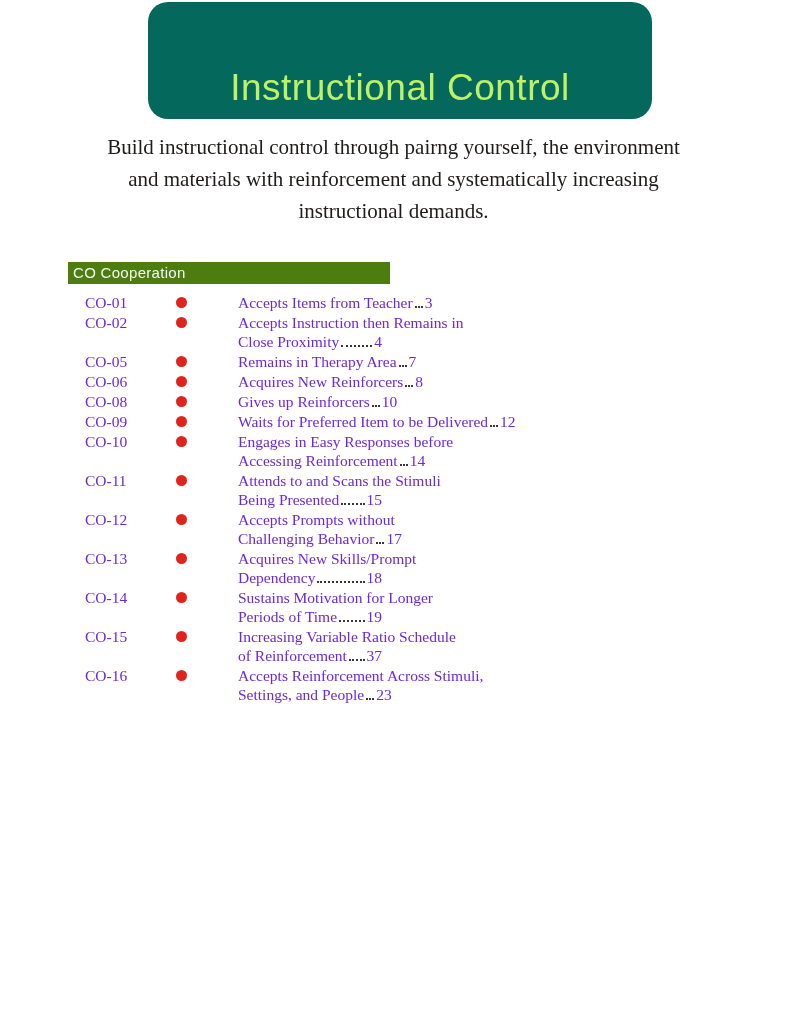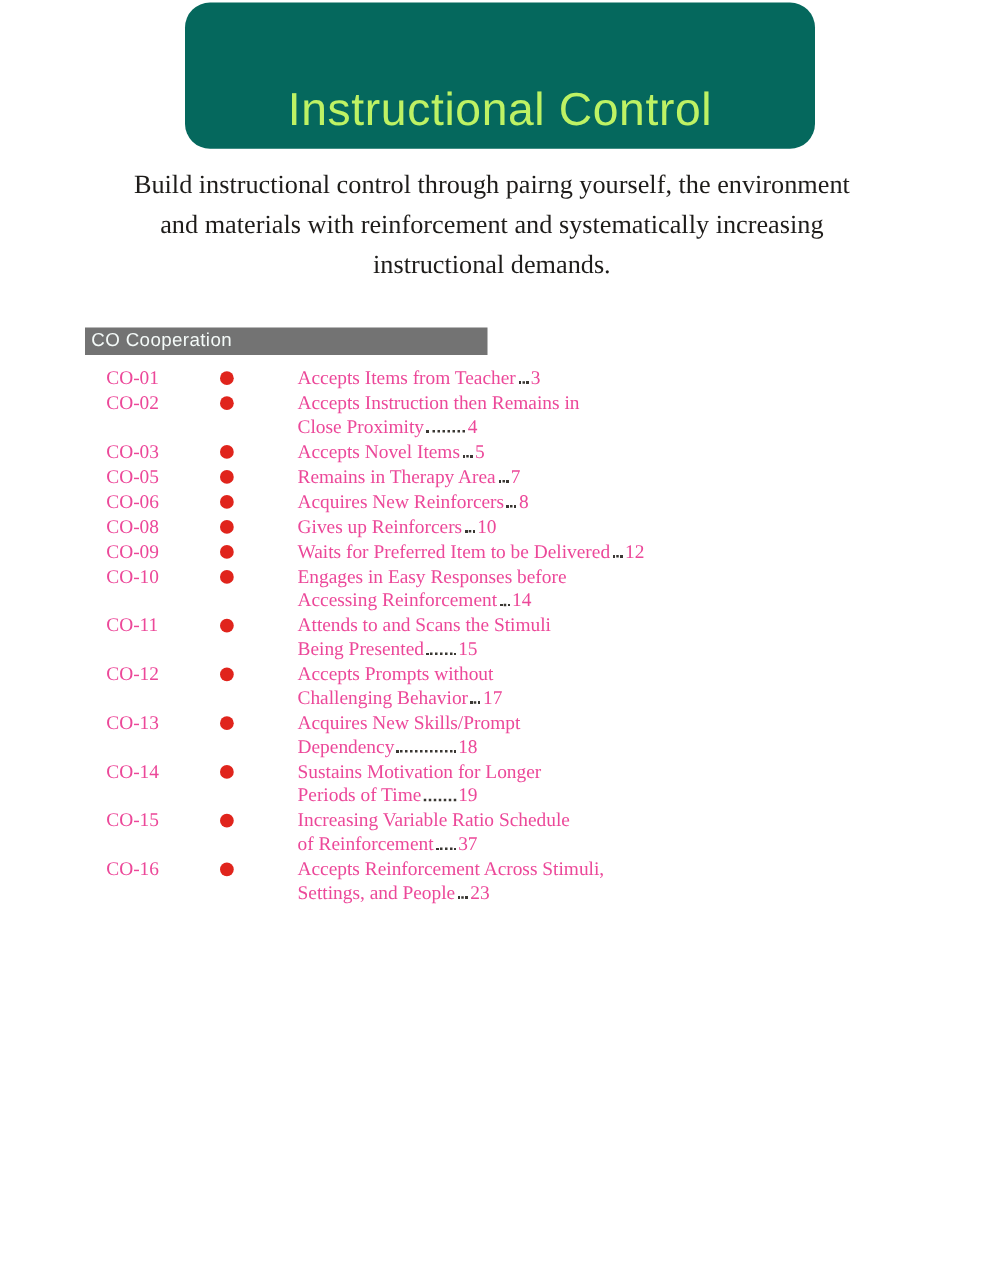--- a/index.html
+++ b/index.html
@@ -56,41 +56,41 @@
   }
 
   
   .toc {
     position: absolute;
     left: 68px;
     top: 262px;
     width: 322px;
   }
   .toc-header {
-    background: #737373;
+    background: #4d7c0f;
     height: 22px;
     line-height: 22px;
     padding-left: 5px;
     box-sizing: border-box;
     font-family: "Liberation Sans", sans-serif;
     font-size: 15px;
     color: #F4FAF8;
     letter-spacing: 0.3px;
   }
   .toc-list {
     margin-top: 9px;
     padding-left: 17px;
     padding-right: 8px;
   }
   .toc-row {
     display: flex;
     align-items: flex-start;
     font-size: 15.5px;
     line-height: 19px;
-    color: #ec4899;
+    color: #6d28d9;
     margin-bottom: 1px;
     gap: 45px;
   }
   .toc-code {
     width: 45px;
     flex-shrink: 0;
   }
   .toc-bullet {
     width: 11px;
     height: 11px;
@@ -158,31 +158,20 @@
               <span class="toc-text">Accepts Instruction then Remains in</span>
             </div>
             <div class="toc-line">
               <span class="toc-text">Close Proximity</span>
               <span class="leader"></span>
               <span class="toc-page">4</span>
             </div>
           </div>
   </div>
 
-  <div class="toc-row">
-    <span class="toc-code">CO-03</span>
-    <span class="toc-bullet"></span>
-    <div class="toc-body">
-            <div class="toc-line">
-              <span class="toc-text">Accepts Novel Items</span>
-              <span class="leader"></span>
-              <span class="toc-page">5</span>
-            </div>
-          </div>
-  </div>
 
 
   <div class="toc-row">
     <span class="toc-code">CO-05</span>
     <span class="toc-bullet"></span>
     <div class="toc-body">
             <div class="toc-line">
               <span class="toc-text">Remains in Therapy Area</span>
               <span class="leader"></span>
               <span class="toc-page">7</span>

